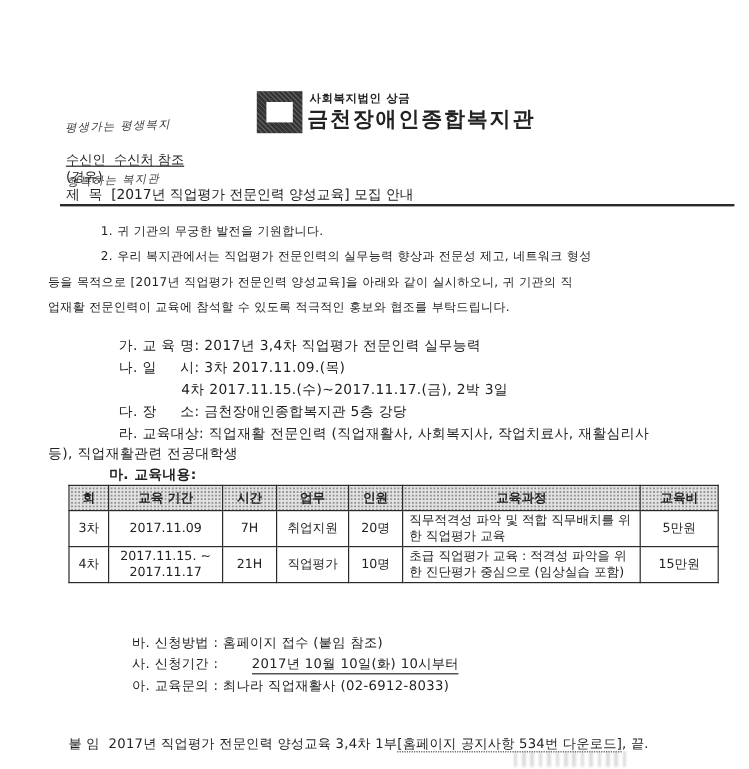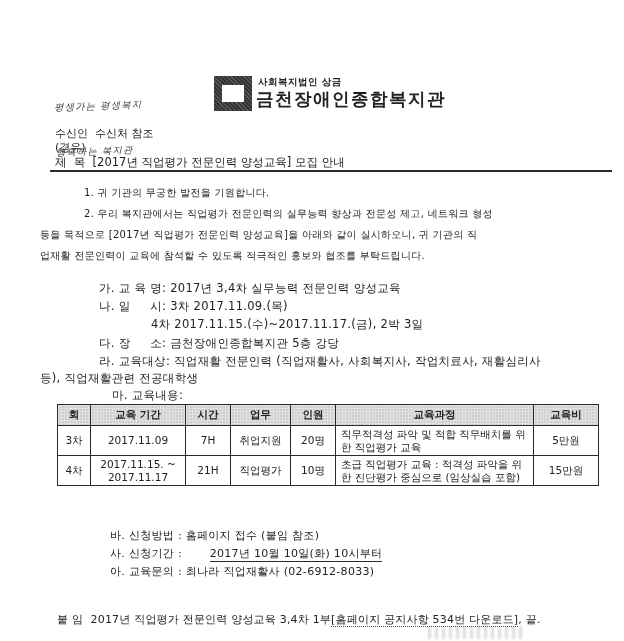--- a/index.html
+++ b/index.html
@@ -35,21 +35,21 @@
   .logo-inner {
     position: absolute;
     left: 8px; top: 9px;
     width: 22px; height: 17px;
     background: #ffffff;
   }
   .org-type { left: 258px; top: 76px; font-size: 9.5px; font-weight: bold; letter-spacing: .5px; }
   .org-name { left: 256px; top: 87px; font-size: 17.5px; font-weight: bold; letter-spacing: 1.5px; }
 
   
-  .recv-1 { left: 55px; top: 126px; font-size: 11px; }
+  .recv-1 { left: 55px; top: 126px; font-size: 11px; text-decoration: underline; }
   .recv-2 { left: 55px; top: 140px; font-size: 11px; }
   .subject { left: 55px; top: 155px; font-size: 11.5px; font-weight: normal; }
   .subject-rule {
     position: absolute;
     left: 50px; top: 170px;
     width: 562px; height: 2px;
     background: #2a2a2a;
   }
 
   
@@ -60,21 +60,21 @@
   .b4 { left: 40px; top: 249px; text-align: right; }
 
   
   .item { font-size: 11.5px; letter-spacing: .3px; }
   .i-ga  { left: 99px;  top: 281px; }
   .i-na1 { left: 99px;  top: 299px; }
   .i-na2 { left: 151px; top: 317px; }
   .i-da  { left: 99px;  top: 336px; }
   .i-ra1 { left: 99px;  top: 354px; }
   .i-ra2 { left: 40px;  top: 371px; }
-  .i-ma  { left: 112px;  top: 388px; }
+  .i-ma  { left: 91px;  top: 388px; font-weight: bold; }
 
   
   .edu-table {
     position: absolute;
     left: 57px; top: 404px;
     width: 541px;
     border-collapse: collapse;
     table-layout: fixed;
     font-size: 10.5px;
   }
@@ -136,21 +136,21 @@
   <div class="abs recv-1">수신인  수신처 참조</div>
   <div class="abs recv-2">(경유)</div>
   <div class="abs subject">제  목  [2017년 직업평가 전문인력 양성교육] 모집 안내</div>
   <div class="subject-rule"></div>
 
   <div class="abs body-line b1">1. 귀 기관의 무궁한 발전을 기원합니다.</div>
   <div class="abs body-line b2">2. 우리 복지관에서는 직업평가 전문인력의 실무능력 향상과 전문성 제고, 네트워크 형성</div>
   <div class="abs body-line b3">등을 목적으로 [2017년 직업평가 전문인력 양성교육]을 아래와 같이 실시하오니, 귀 기관의 직</div>
   <div class="abs body-line b4">업재활 전문인력이 교육에 참석할 수 있도록 적극적인 홍보와 협조를 부탁드립니다.</div>
 
-  <div class="abs item i-ga">가. 교 육 명: 2017년 3,4차 실무능력 전문인력 양성교육</div>
+  <div class="abs item i-ga">가. 교 육 명: 2017년 3,4차 직업평가 전문인력 실무능력</div>
   <div class="abs item i-na1">나. 일     시: 3차 2017.11.09.(목)</div>
   <div class="abs item i-na2">4차 2017.11.15.(수)~2017.11.17.(금), 2박 3일</div>
   <div class="abs item i-da">다. 장     소: 금천장애인종합복지관 5층 강당</div>
   <div class="abs item i-ra2">등), 직업재활관련 전공대학생</div>
   <div class="abs item i-ra1">라. 교육대상: 직업재활 전문인력 (직업재활사, 사회복지사, 작업치료사, 재활심리사</div>
   <div class="abs item i-ma">마. 교육내용:</div>
 
   <table class="edu-table">
     <colgroup>
       <col style="width:33px">

